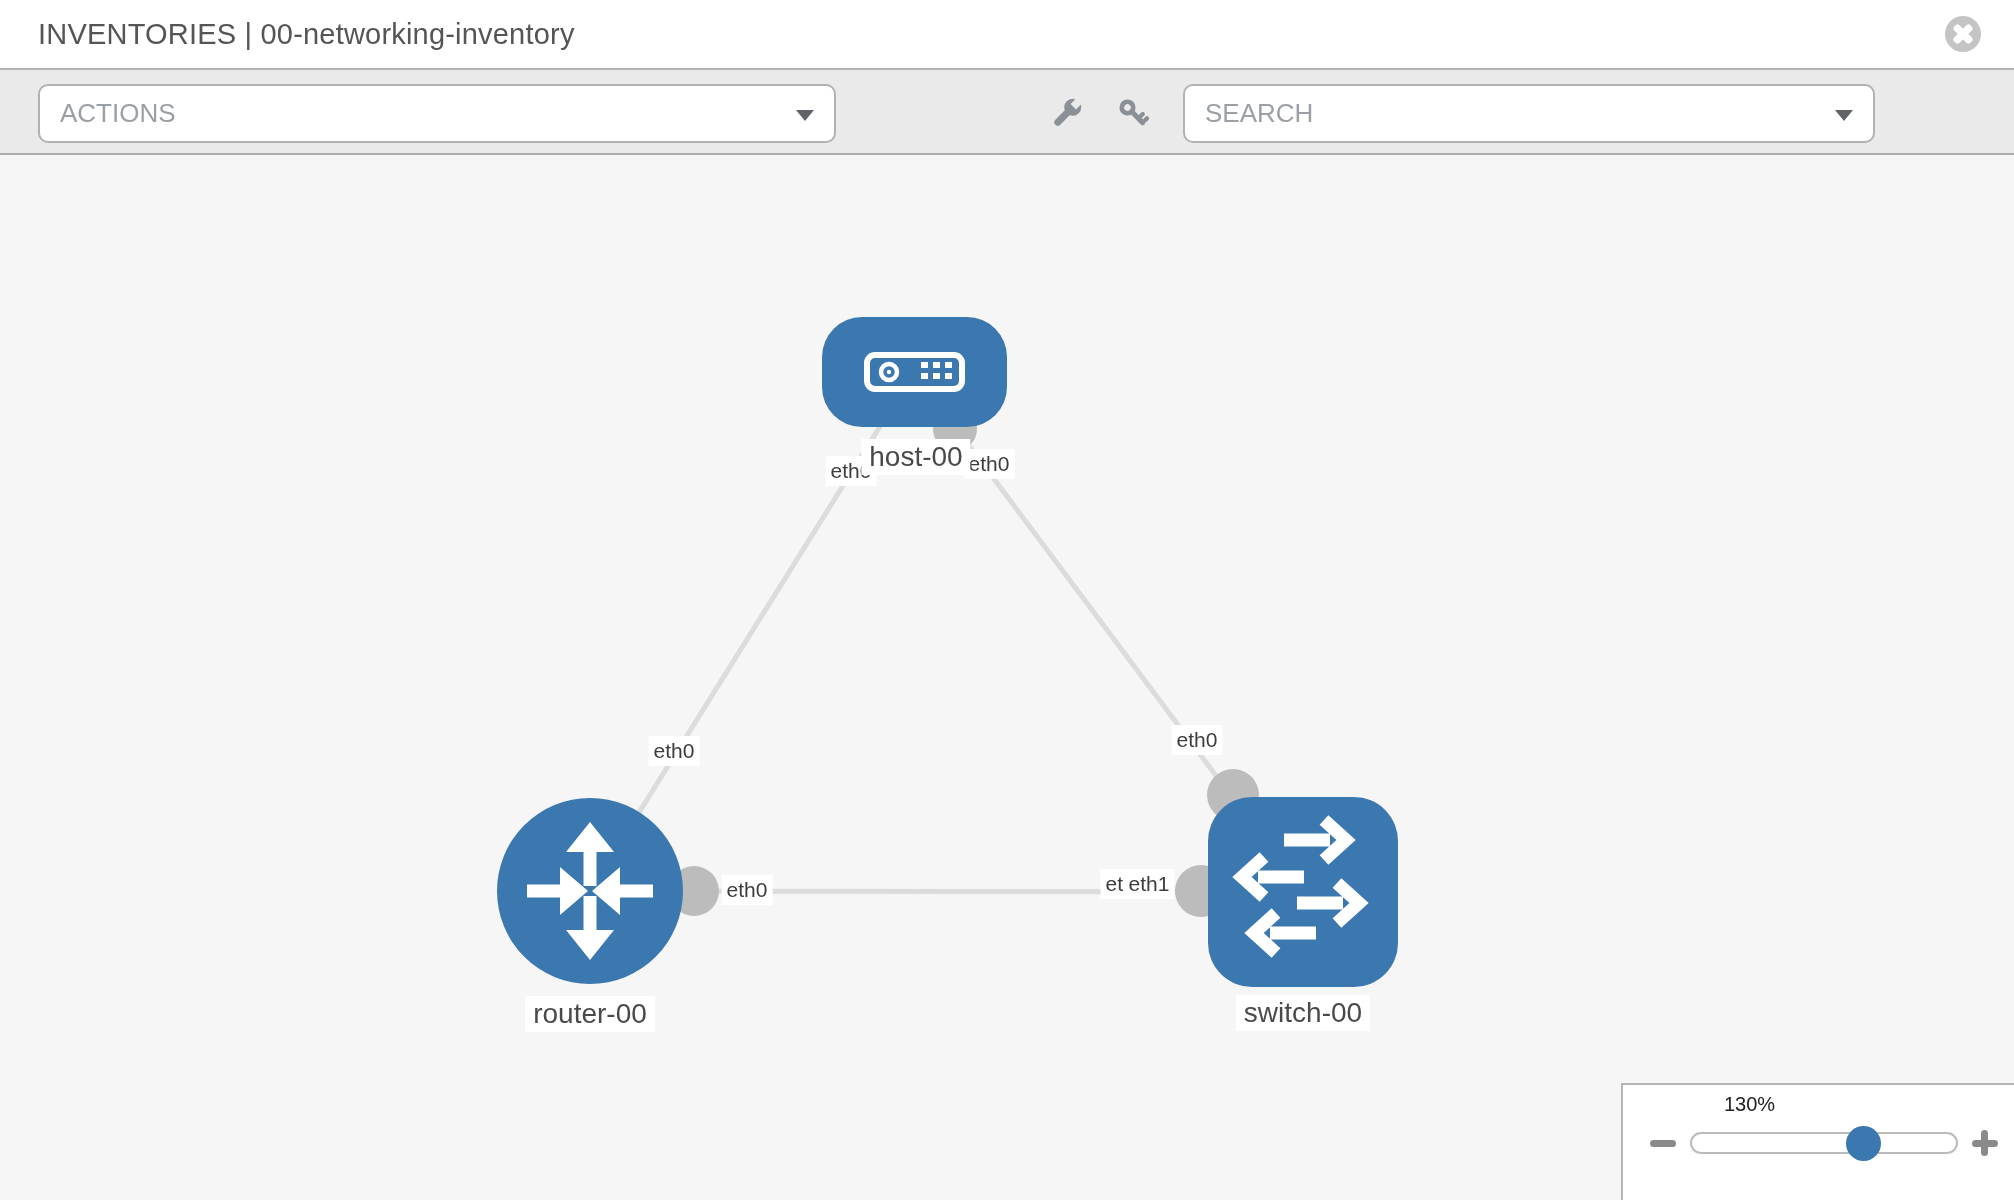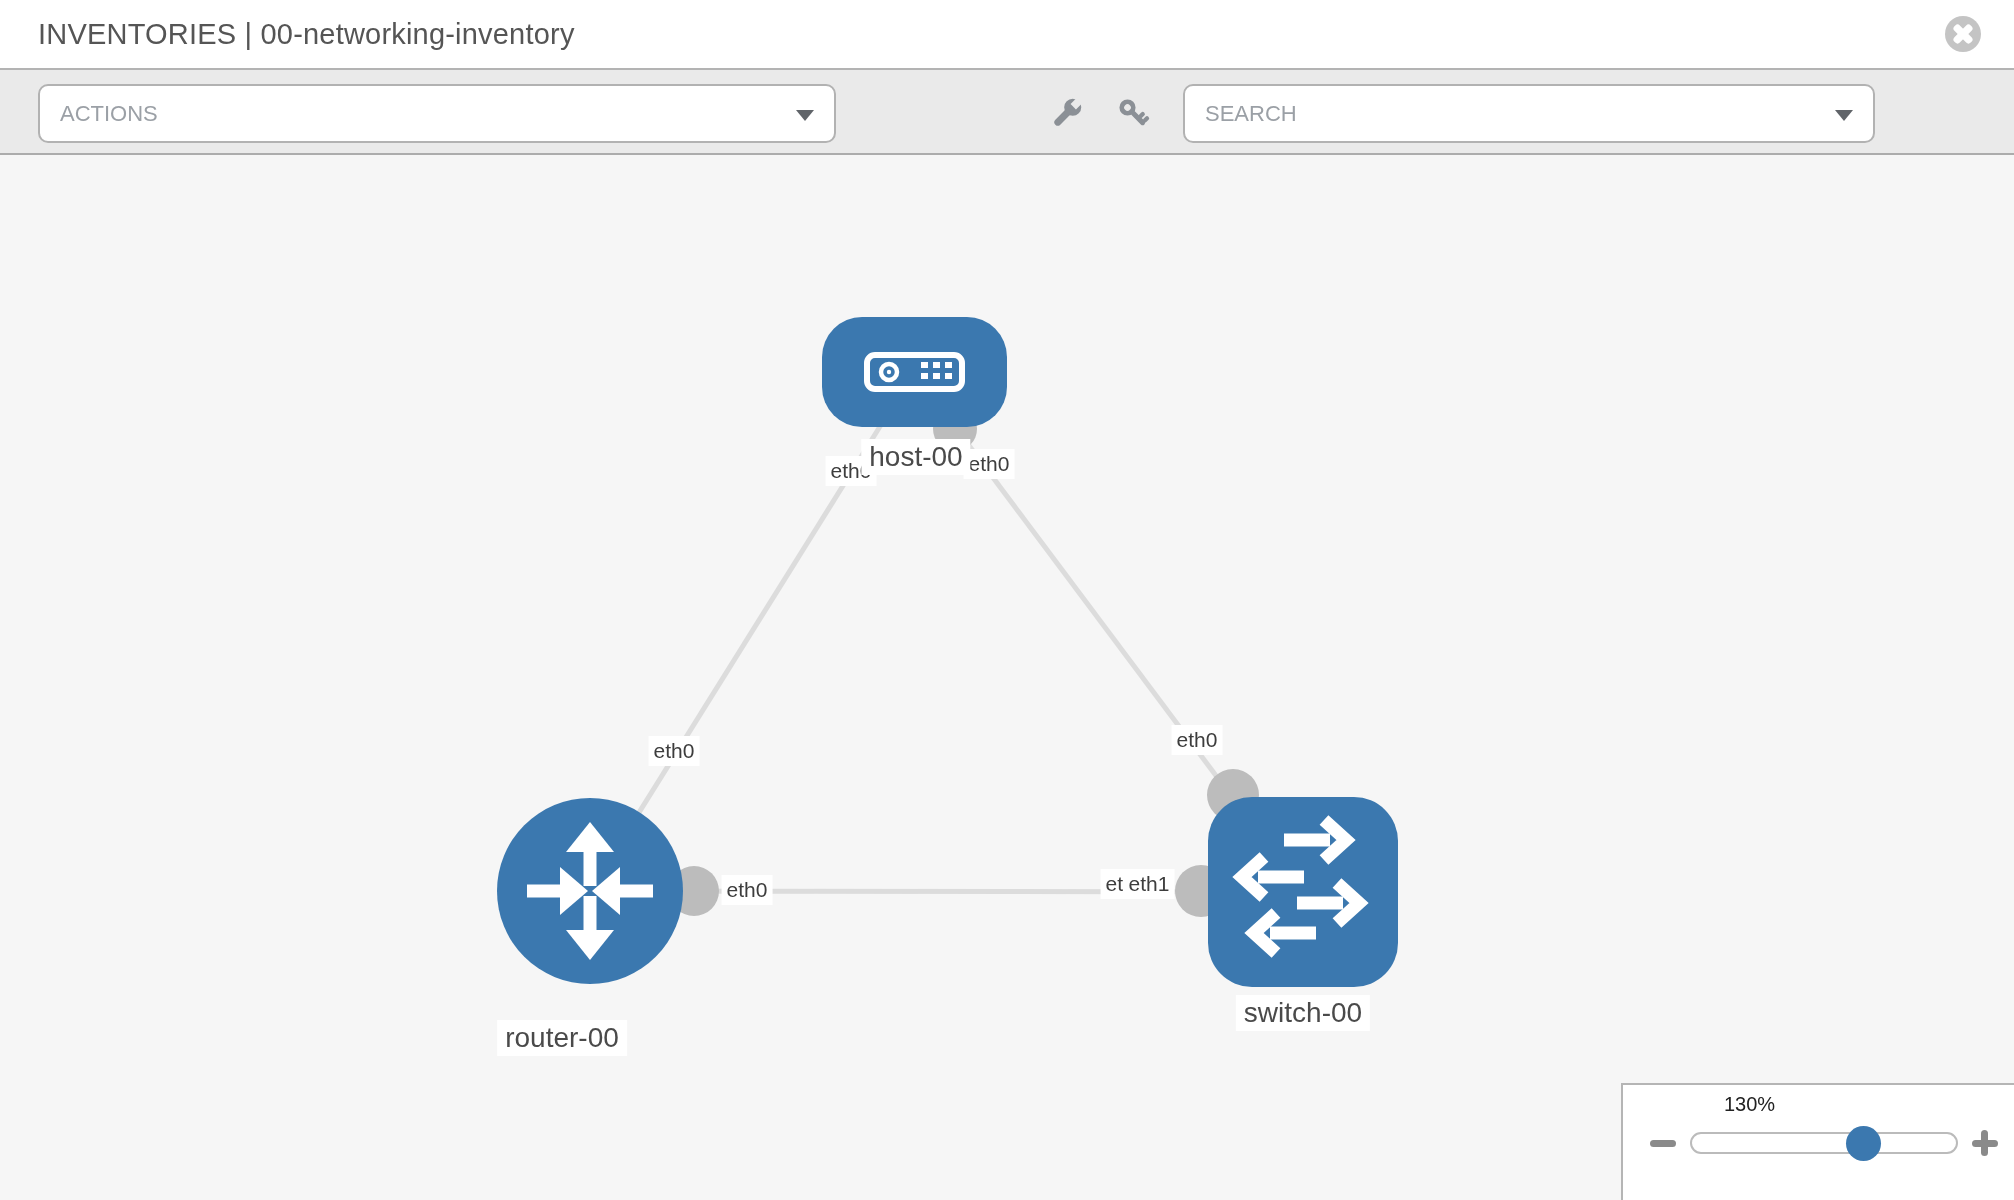--- a/index.html
+++ b/index.html
@@ -11,21 +11,21 @@
   
   .header{position:absolute;left:0;top:0;width:2014px;height:68px;background:#ffffff;
           border-bottom:2px solid #b3b3b3;z-index:10;}
   .page-title{position:absolute;left:38px;top:0;line-height:68px;font-size:29px;
               font-weight:400;color:#555;letter-spacing:0.2px;}
   .close-btn{position:absolute;right:32px;top:15px;width:38px;height:38px;cursor:pointer;}
   
   .toolbar{position:absolute;left:0;top:70px;width:2014px;height:83px;background:#eaeaea;
            border-bottom:2px solid #acacac;z-index:9;}
   .dd{position:absolute;top:14px;height:59px;background:#ffffff;border:2px solid #b2b2b2;
-      border-radius:10px;box-sizing:border-box;font-size:22px;color:#9ba0a6;
+      border-radius:10px;box-sizing:border-box;font-size:26px;color:#9ba0a6;
       line-height:55px;padding-left:20px;cursor:pointer;}
   .dd-actions{left:38px;width:798px;}
   .dd-search{left:1183px;width:692px;}
   .caret{position:absolute;right:20px;top:24px;width:0;height:0;
          border-left:9px solid transparent;border-right:9px solid transparent;
          border-top:11px solid #606469;}
   .toolicon{position:absolute;top:25px;width:38px;height:38px;cursor:pointer;}
   .toolicon.wrench{left:1047px;}
   .toolicon.key{left:1115px;}
   
@@ -168,21 +168,21 @@
 
   <div class="chip" style="left:851px;top:316px;">eth0</div>
   <div class="chip" style="left:989px;top:309px;">eth0</div>
   <div class="chip" style="left:674px;top:596px;">eth0</div>
   <div class="chip" style="left:1197px;top:585px;">eth0</div>
   <div class="chip" style="left:747px;top:735px;">eth0</div>
   <div class="chip" style="left:1126px;top:729px;">eth0</div>
   <div class="chip" style="left:1149px;top:729px;">eth1</div>
 
   <div class="name-chip" style="left:916px;top:302px;">host-00</div>
-  <div class="name-chip" style="left:562px;top:859px;margin-top:24px;">router-00</div>
+  <div class="name-chip" style="left:590px;top:859px;">router-00</div>
   <div class="name-chip" style="left:1303px;top:858px;">switch-00</div>
 
   <div class="zoom-widget">
     <div class="zoom-level">130%</div>
     <div class="zoom-minus"></div>
     <div class="zoom-track"></div>
     <div class="zoom-knob"></div>
     <div class="zoom-plus">
       <span class="h"></span>
       <span class="v"></span>

